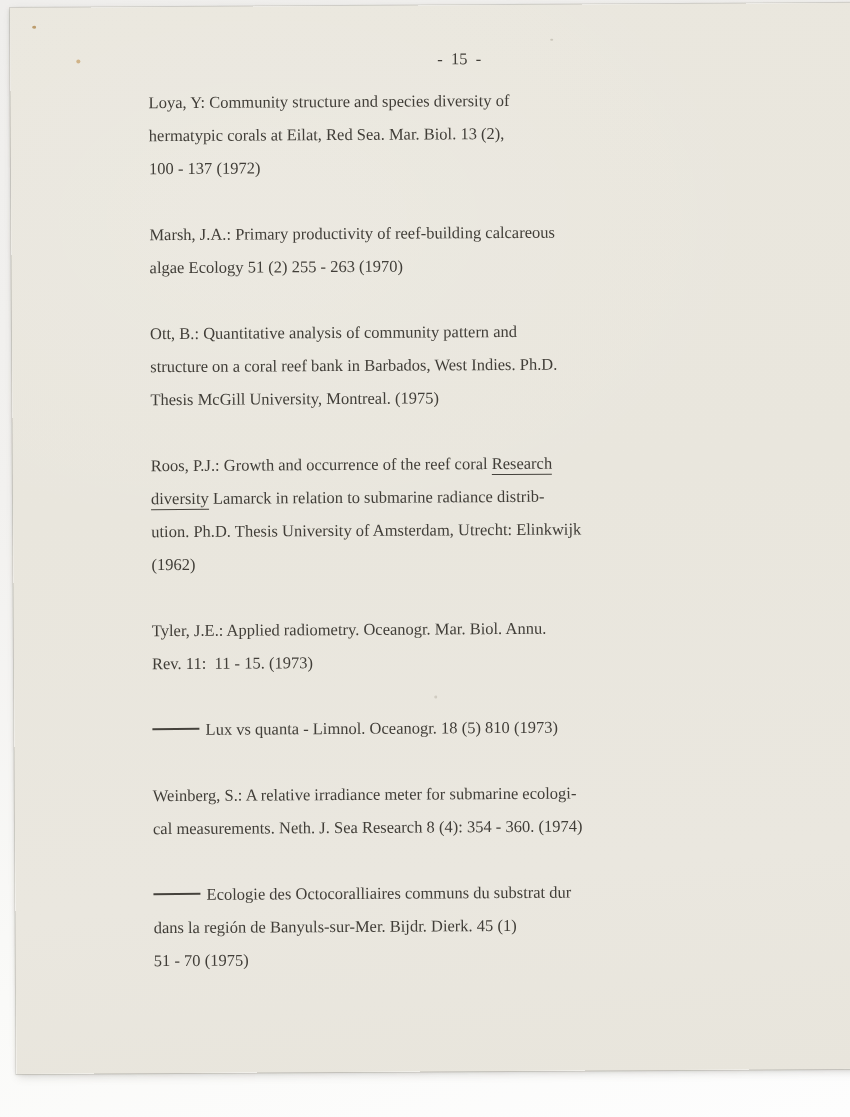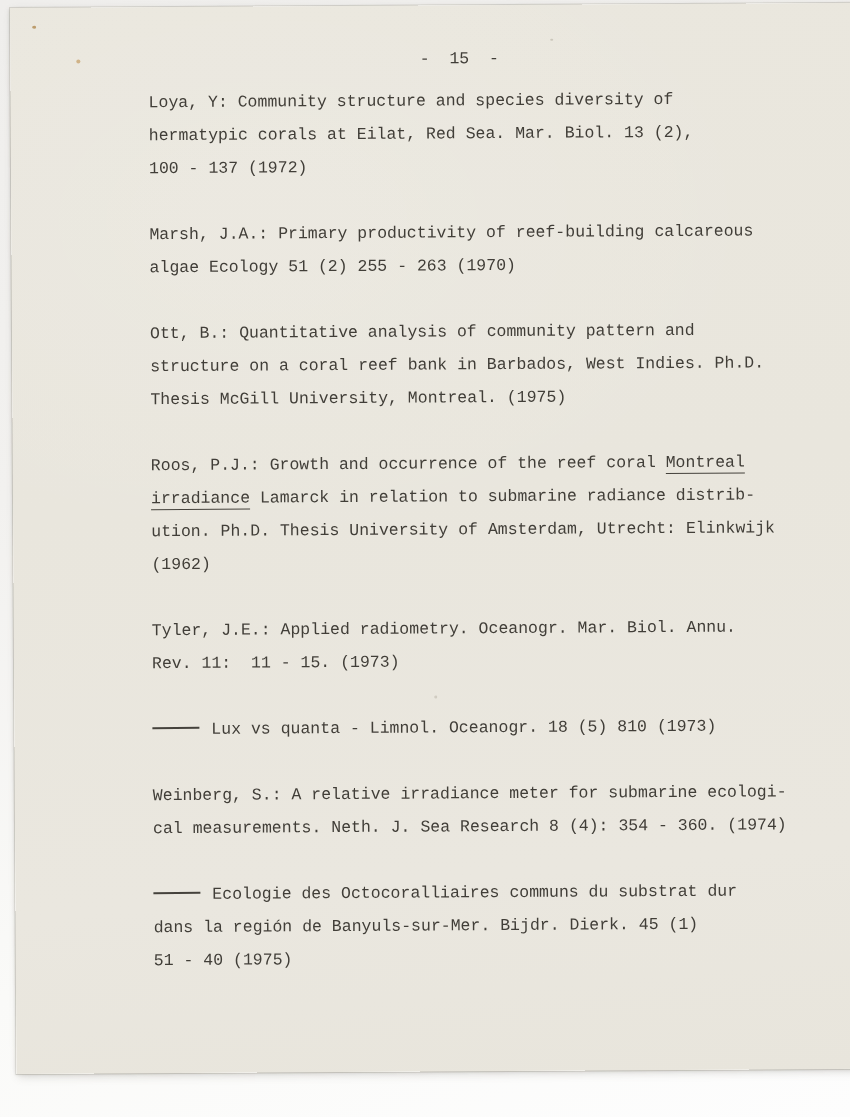--- a/index.html
+++ b/index.html
@@ -7,20 +7,21 @@
     padding: 0;
     width: 850px;
     height: 1117px;
     overflow: hidden;
     background: linear-gradient(160deg, #efeeec 0%, #f2f1ef 35%, #fafaf8 70%, #fdfdfd 100%);
     font-family: "Liberation Mono", "DejaVu Sans Mono", monospace;
   }
   .scan-bg {
     position: absolute;
     inset: 0;
+    font-family: Liberation Serif, serif;
   }
   .paper {
     position: absolute;
     left: 10px;
     top: 8px;
     width: 856px;
     height: 1066px;
     background:
       radial-gradient(ellipse 900px 600px at 30% 20%, rgba(255,255,255,0.10), rgba(0,0,0,0) 60%),
       linear-gradient(175deg, #eae7de 0%, #e9e6dd 45%, #eae7df 80%, #e8e5dc 100%);
@@ -87,37 +88,37 @@
           <div class="entry">
             <div class="line"><span>Marsh, J.A.: Primary productivity of reef-building calcareous</span></div>
             <div class="line"><span>algae Ecology 51 (2) 255 - 263 (1970)</span></div>
           </div>
           <div class="entry">
             <div class="line"><span>Ott, B.: Quantitative analysis of community pattern and</span></div>
             <div class="line"><span>structure on a coral reef bank in Barbados, West Indies. Ph.D.</span></div>
             <div class="line"><span>Thesis McGill University, Montreal. (1975)</span></div>
           </div>
           <div class="entry">
-            <div class="line"><span>Roos, P.J.: Growth and occurrence of the reef coral </span><span class="u">Montreal</span></div>
-            <div class="line"><span class="u">irradiance</span><span> Lamarck in relation to submarine radiance distrib-</span></div>
+            <div class="line"><span>Roos, P.J.: Growth and occurrence of the reef coral </span><span class="u">Research</span></div>
+            <div class="line"><span class="u">diversity</span><span> Lamarck in relation to submarine radiance distrib-</span></div>
             <div class="line"><span>ution. Ph.D. Thesis University of Amsterdam, Utrecht: Elinkwijk</span></div>
             <div class="line"><span>(1962)</span></div>
           </div>
           <div class="entry">
             <div class="line"><span>Tyler, J.E.: Applied radiometry. Oceanogr. Mar. Biol. Annu.</span></div>
             <div class="line"><span>Rev. 11:  11 - 15. (1973)</span></div>
           </div>
           <div class="entry">
             <div class="line"><span class="dash"></span><span> Lux vs quanta - Limnol. Oceanogr. 18 (5) 810 (1973)</span></div>
           </div>
           <div class="entry">
             <div class="line"><span>Weinberg, S.: A relative irradiance meter for submarine ecologi-</span></div>
             <div class="line"><span>cal measurements. Neth. J. Sea Research 8 (4): 354 - 360. (1974)</span></div>
           </div>
           <div class="entry">
             <div class="line"><span class="dash"></span><span> Ecologie des Octocoralliaires communs du substrat dur</span></div>
             <div class="line"><span>dans la región de Banyuls-sur-Mer. Bijdr. Dierk. 45 (1)</span></div>
-            <div class="line"><span>51 - 40 (1975)</span></div>
+            <div class="line"><span>51 - 70 (1975)</span></div>
           </div>
         </div>
     </div>
   </div>
 </div>
 
 </body></html>

